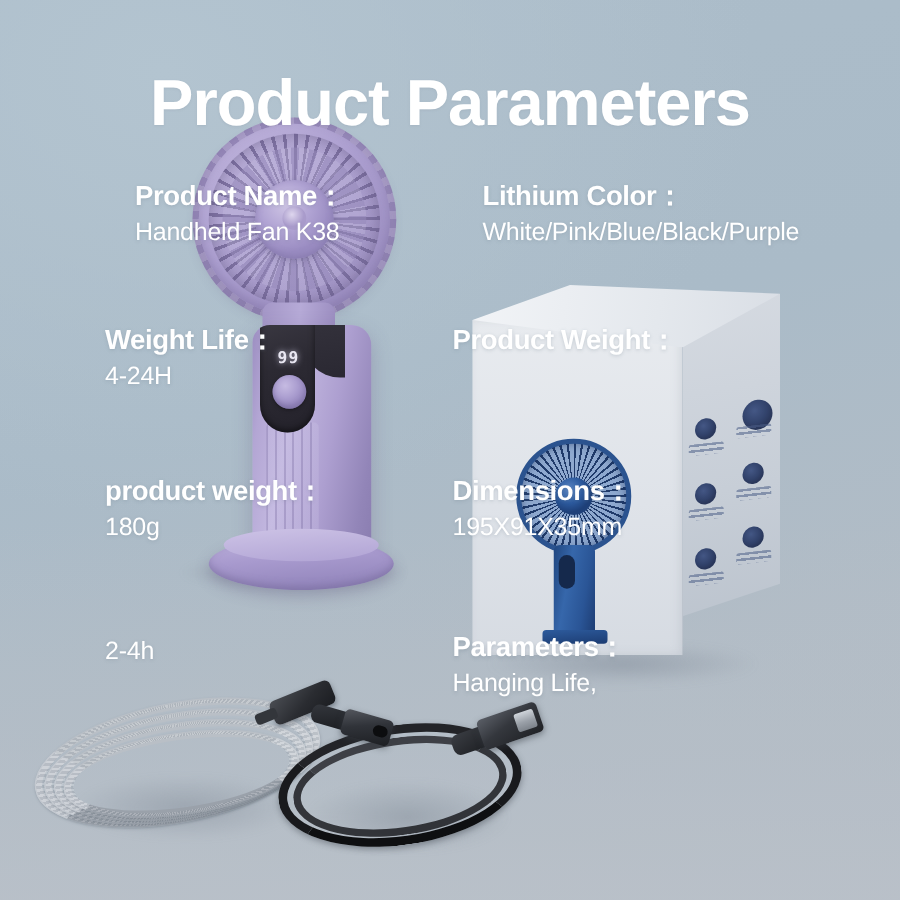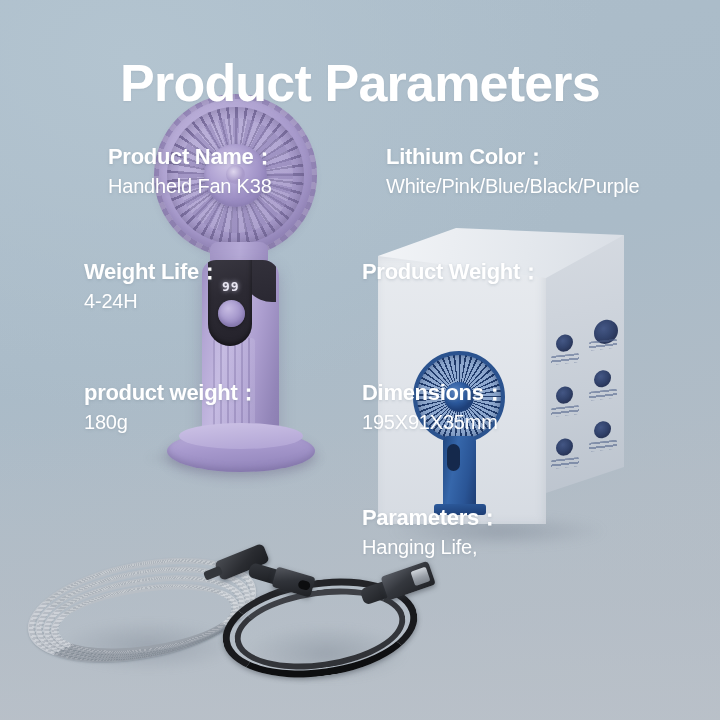--- a/index.html
+++ b/index.html
@@ -116,21 +116,21 @@
   }
   .fan-neck {
     position:absolute; left:58px; top:150px; width:58px; height:40px;
     background:linear-gradient(95deg,#a396c6 0%, #b6aad7 50%, #9a8cbf 100%);
     border-radius:8px 8px 0 0;
   }
 
   
   .handle {
     position:absolute; left:50px; top:168px;
-    width:77px; height:185px;
+    width:95px; height:185px;
     border-radius:14px 16px 10px 10px;
     background:linear-gradient(100deg,
       #9b8dc0 0%, #b3a6d4 14%, #c3b8e0 34%, #ad9fd0 62%, #9285b8 88%, #8a7db0 100%);
     box-shadow:0 6px 16px rgba(95,84,124,.28);
     overflow:hidden;
   }
   
   .ribs {
     position:absolute; left:11px; top:78px; width:42px; height:96px;
     background:repeating-linear-gradient(90deg,
@@ -466,20 +466,21 @@
     <div class="lbl">product weight：</div>
     <div class="val">180g</div>
   </div>
 
   <div class="txt c-right r3">
     <div class="lbl">Dimensions：</div>
     <div class="val">195X91X35mm</div>
   </div>
 
   <div class="txt c-left r4">
+    <div class="val">2-4h</div>
   </div>
 
   <div class="txt c-right r4">
     <div class="lbl">Parameters：</div>
     <div class="val">Hanging Life,</div>
   </div>
 
 </div>
 
 </body></html>

